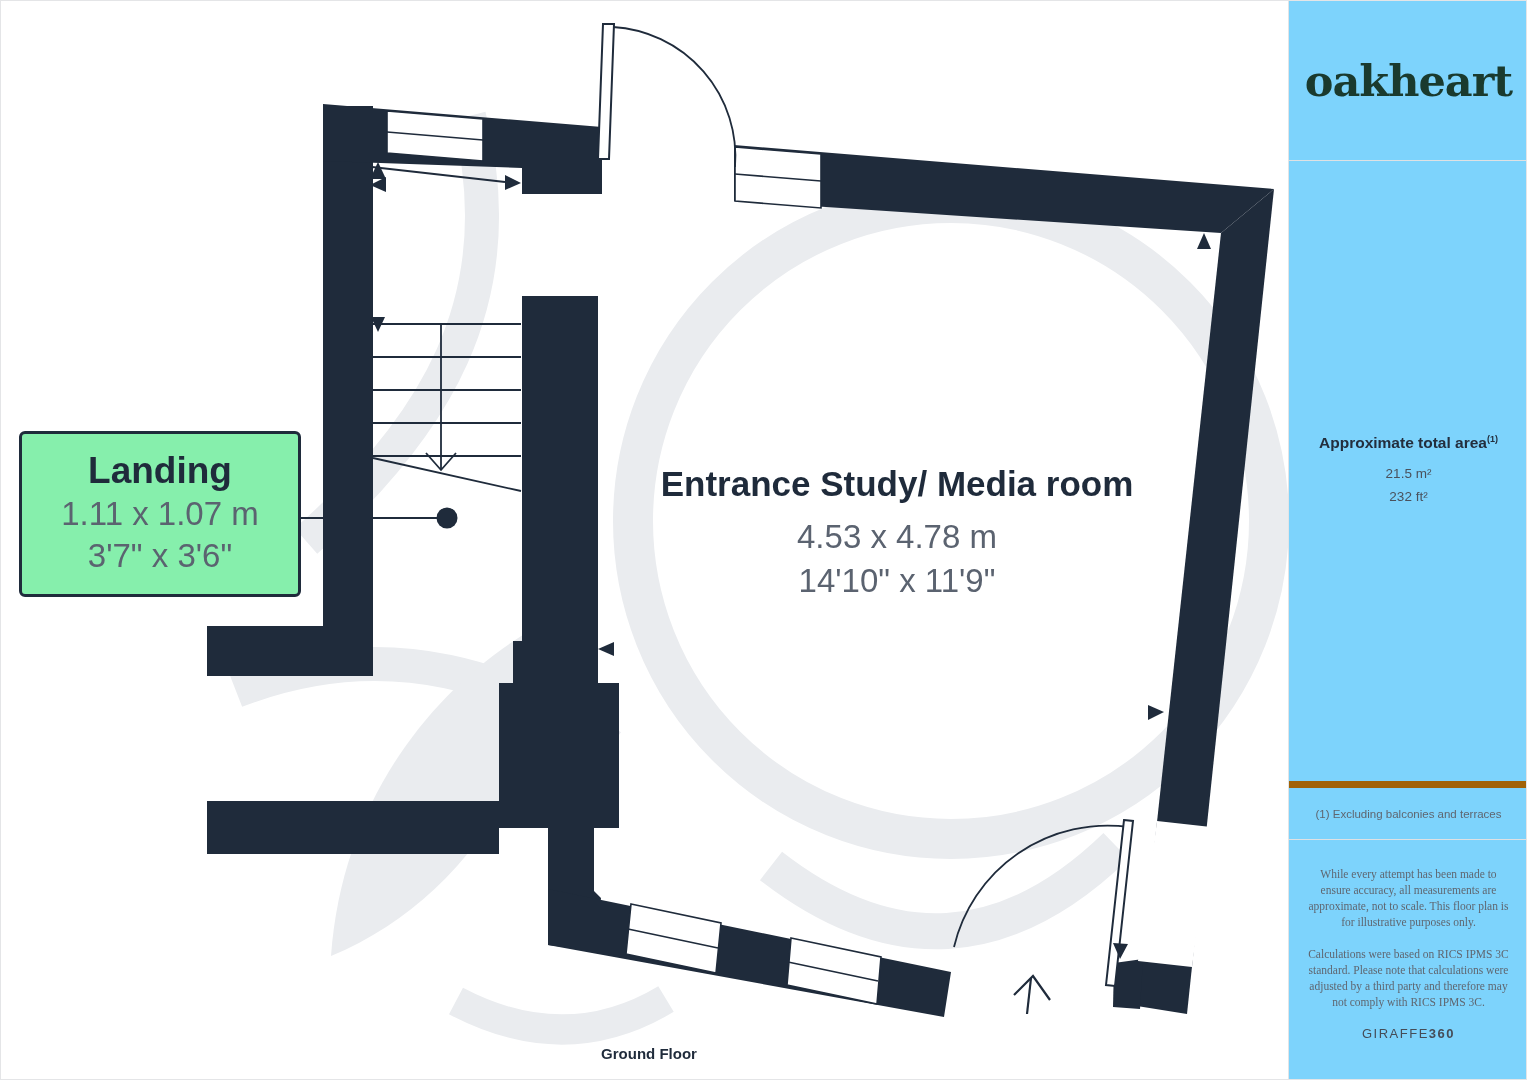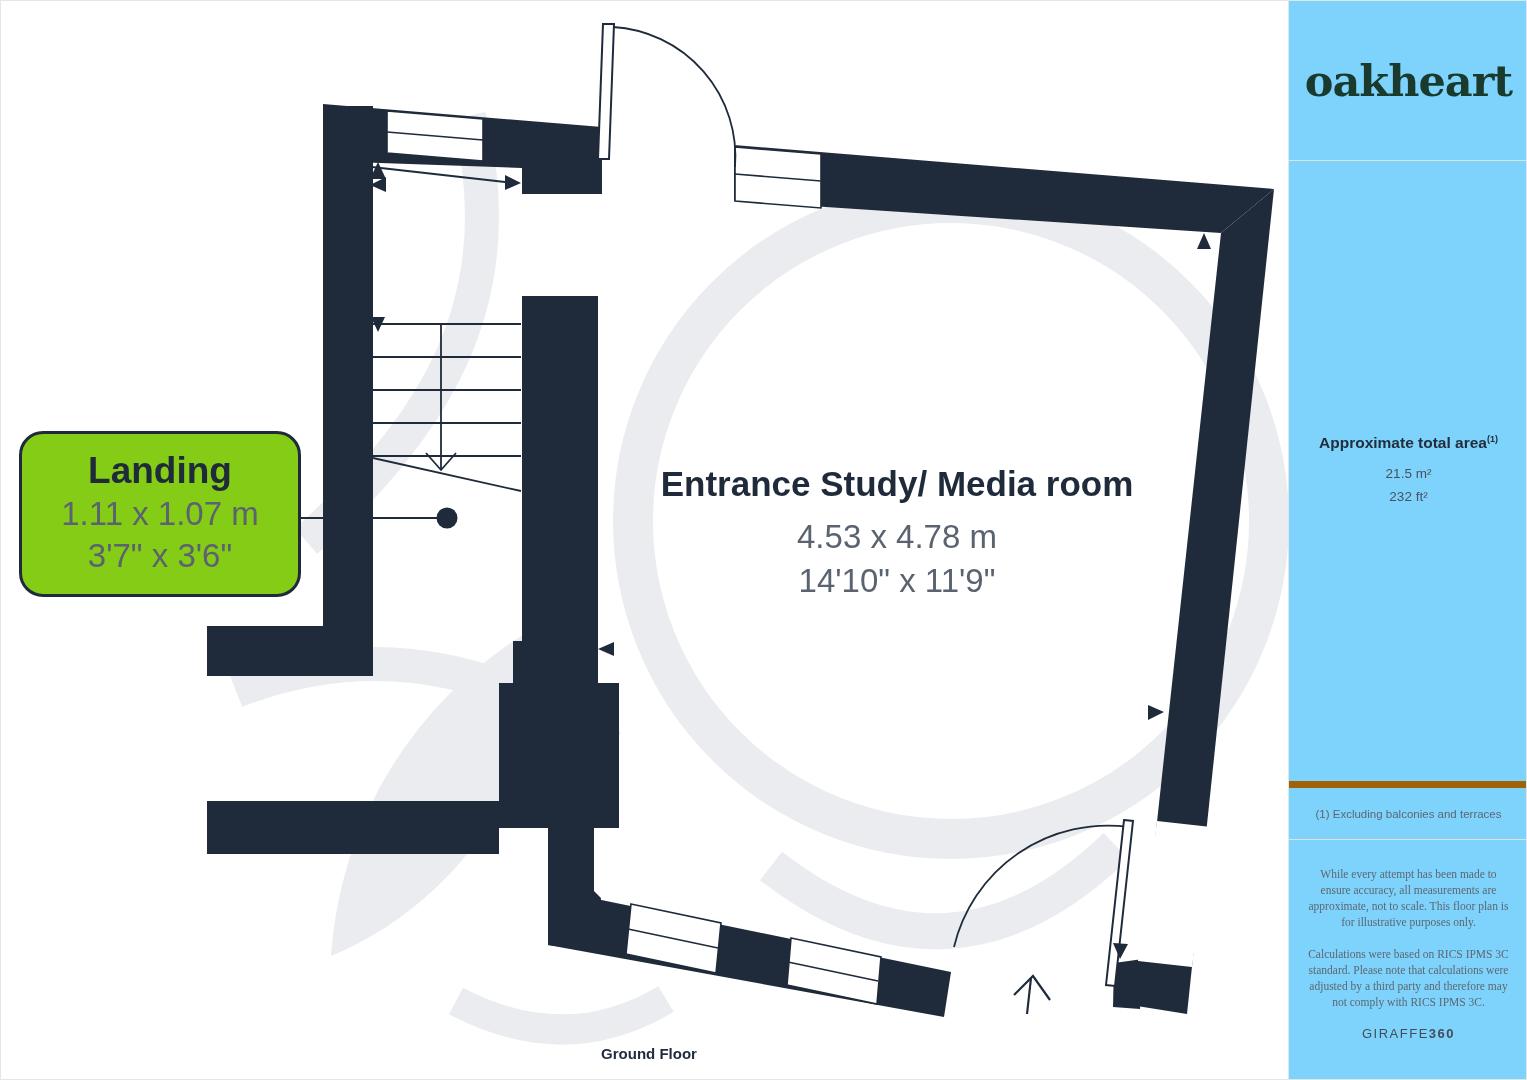--- a/index.html
+++ b/index.html
@@ -6,21 +6,21 @@
   .page{
     position:relative;width:1527px;height:1080px;background:#ffffff;
     font-family:"Liberation Sans",sans-serif;overflow:hidden;
     box-sizing:border-box;border:1px solid #e4e5e7;
   }
   
   .plan{position:absolute;left:0;top:0;width:1287px;height:1080px;}
   .plan svg{position:absolute;left:0;top:0;}
   .label-box{
     position:absolute;left:18px;top:430px;width:282px;height:166px;
-    background:#84cc16;border:3px solid #1f2b3b;border-radius:24px;
+    background:#86efac;border:3px solid #1f2b3b;border-radius:6px;
     display:flex;flex-direction:column;align-items:center;justify-content:center;
     box-sizing:border-box;z-index:4;
   }
   .label-box .room-name{font-size:37px;font-weight:700;color:#1f2b3b;line-height:1.15;}
   .label-box .room-dim{font-size:33px;color:#5b6370;line-height:1.28;}
   .room-label{
     position:absolute;left:546px;top:462px;width:700px;text-align:center;z-index:3;
   }
   .room-label .room-name{font-size:35px;font-weight:700;color:#1f2b3b;line-height:1.2;margin-bottom:10px;}
   .room-label .room-dim{font-size:33px;color:#5b6370;line-height:1.33;}

